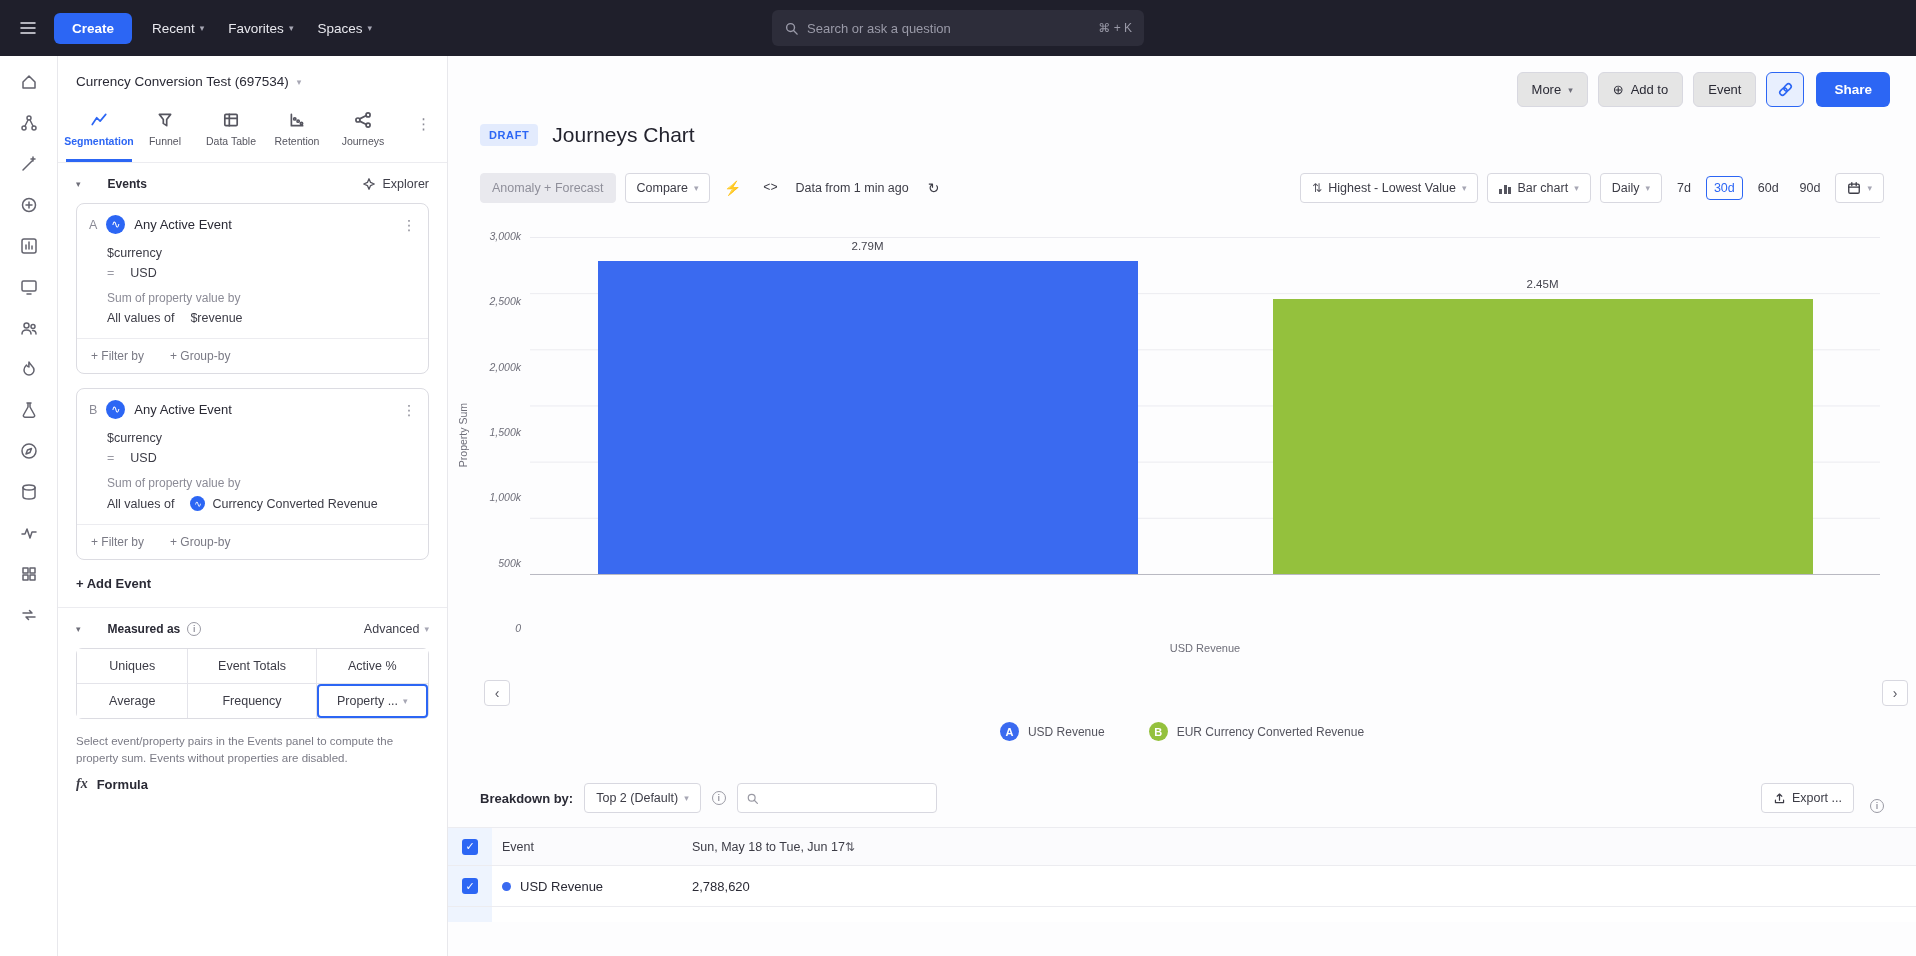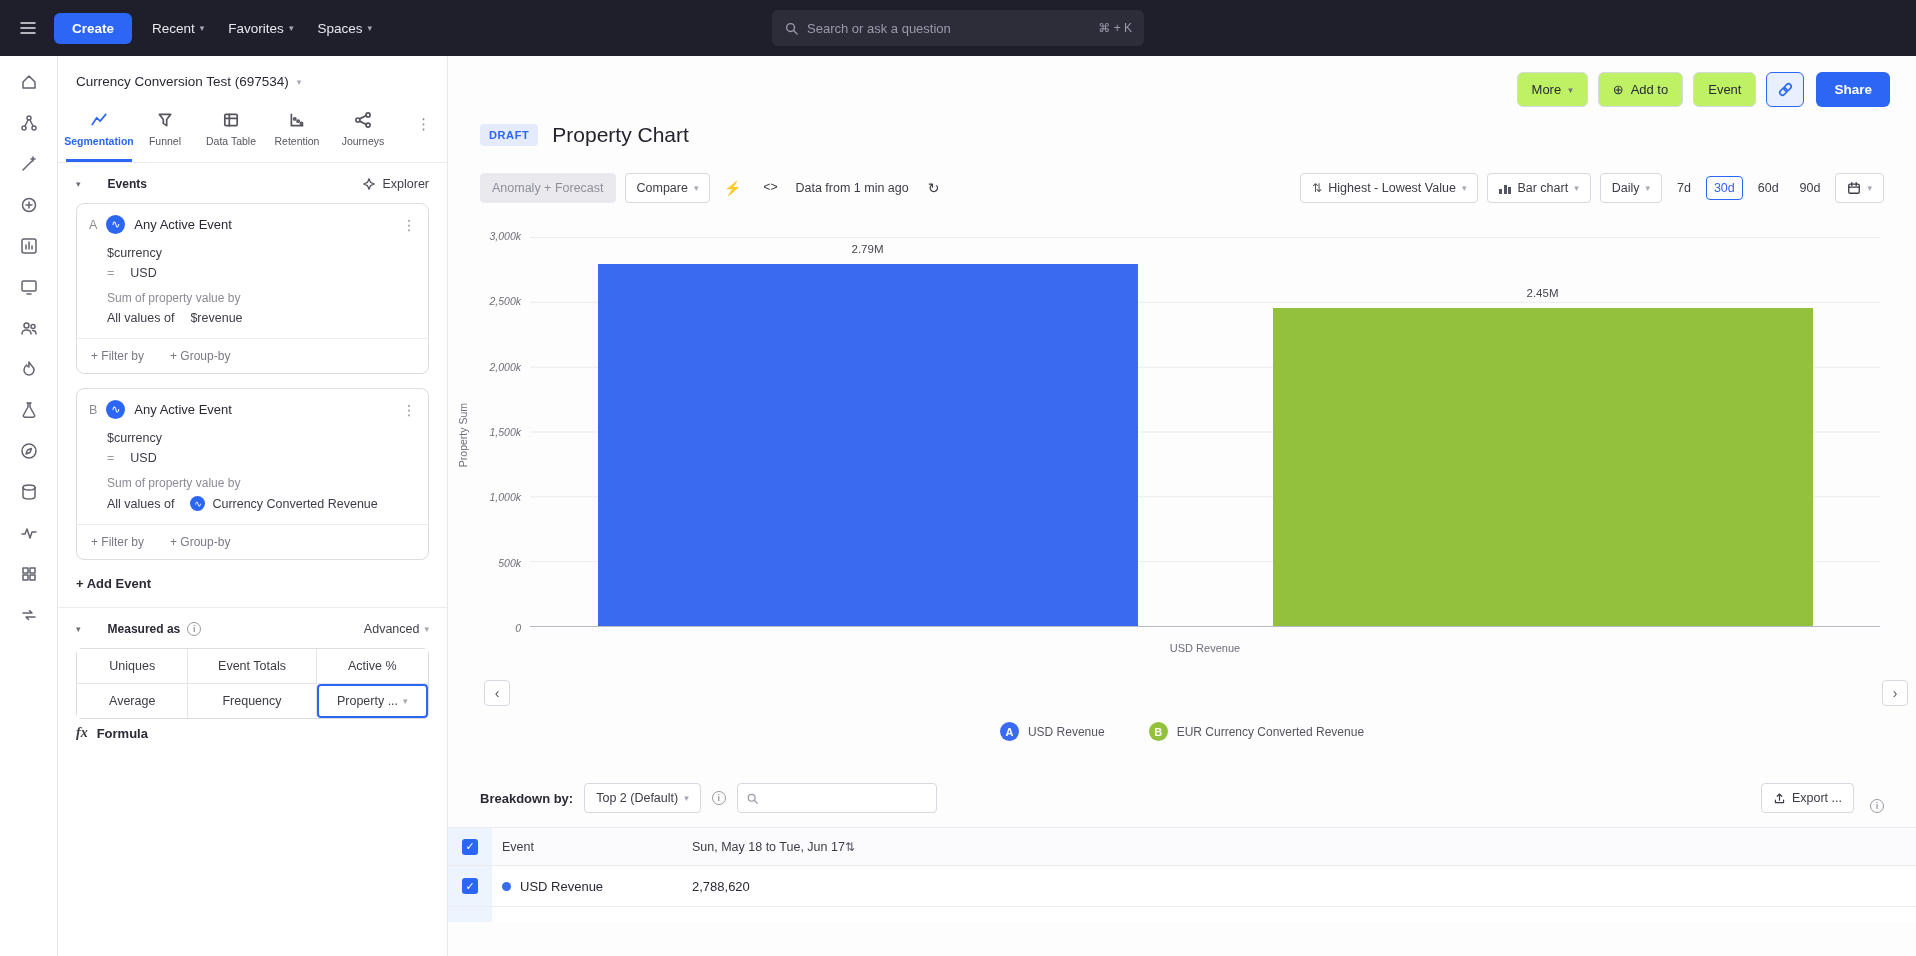--- a/index.html
+++ b/index.html
@@ -67,21 +67,21 @@
   .mg-cell:nth-child(n+4) { border-bottom:none; }
   .mg-cell.selected { box-shadow:inset 0 0 0 2px #2c66f4; border-radius:4px; font-weight:500; }
   .measure-help { margin:14px 18px 10px; font-size:11.5px; color:#7a7a85; line-height:1.45; }
   .formula-row { margin:6px 18px; display:flex; align-items:center; gap:9px; cursor:pointer; }
   .fx { font-family:"Liberation Serif", serif; font-style:italic; font-weight:700; font-size:14px; color:#3c3c46; }
   .formula-label { font-size:13px; font-weight:700; }
 
   
   .main { flex:1; background:#fdfdfe; display:flex; flex-direction:column; overflow:hidden; }
   .actions-row { display:flex; justify-content:flex-end; align-items:center; gap:10px; padding:16px 26px 0; }
-  .btn { height:35px; display:inline-flex; align-items:center; gap:7px; background:#bef264; border:1px solid #d8d8e0; border-radius:6px; padding:0 14px; font-size:13px; color:#2a2a35; cursor:pointer; font-family:inherit; }
+  .btn { height:35px; display:inline-flex; align-items:center; gap:7px; background:#e5e5e5; border:1px solid #d8d8e0; border-radius:6px; padding:0 14px; font-size:13px; color:#2a2a35; cursor:pointer; font-family:inherit; }
   .btn .chev { color:#6e6e79; }
   .btn-link { width:38px; height:35px; display:inline-flex; align-items:center; justify-content:center; border:1px solid #2c66f4; background:#e8effe; color:#2c66f4; border-radius:6px; cursor:pointer; margin-right:2px; }
   .btn-link svg { width:17px; height:17px; }
   .btn-share { height:35px; background:#2c66f4; color:#fff; border:none; border-radius:6px; padding:0 18px; font-size:13.5px; font-weight:600; cursor:pointer; font-family:inherit; }
 
   .title-row { display:flex; align-items:center; gap:14px; padding:16px 32px 0; }
   .draft-badge { background:#e3ebfd; color:#2c66f4; font-size:11px; font-weight:700; letter-spacing:.6px; padding:5px 9px; border-radius:4px; }
   .chart-title { font-size:21px; font-weight:500; color:#23232e; }
   .chart-desc { padding:9px 32px 0; font-size:13.5px; color:#9b9ba6; }
 
@@ -94,21 +94,21 @@
   .range { font-size:12.5px; color:#3c3c46; padding:5px 6px; cursor:pointer; }
   .range.selected { border:1.5px solid #2c66f4; color:#2c66f4; border-radius:4px; padding:4px 7px; font-weight:500; }
   .mini-bars { display:inline-flex; align-items:flex-end; gap:1.5px; height:11px; }
   .mini-bars i { width:3px; background:#55555f; display:block; }
 
   
   .chart-wrap { display:flex; margin-top:34px; padding-right:36px; }
   .ylab { width:30px; display:flex; align-items:center; justify-content:center; }
   .ylab span { writing-mode:vertical-rl; transform:rotate(180deg); font-size:10.5px; color:#6e6e79; }
   .yticks { width:52px; height:404px; margin-top:-7px; display:flex; flex-direction:column; justify-content:space-between; align-items:flex-end; padding-right:9px; font-size:10.5px; color:#6e6e79;font-style:italic; }
-  .plot { flex:1; height:390px; position:relative; border-bottom:1px solid #b9b9c2;
+  .plot { flex:1; height:338px; position:relative; border-bottom:1px solid #b9b9c2;
           background-image:linear-gradient(to bottom, #ebebf0 1px, transparent 1px);
           background-size:100% calc(100% / 6); display:flex;justify-content:center; }
   .slot { flex:1; display:flex; align-items:flex-end; justify-content:center; }
   .bar { width:80%; position:relative; cursor:pointer; }
   .bar-val { position:absolute; top:-21px; left:0; width:100%; text-align:center; font-size:11.5px; color:#44444e; }
   .xlabels { display:flex; margin-left:82px; padding-right:36px; margin-top:8px; }
   .xlabels .slot { font-size:11px; color:#6e6e79; justify-content:center; display:flex; }
 
   .pager-row { display:flex; justify-content:space-between; padding:0 8px 0 36px; margin-top:26px; }
   .pager { width:26px; height:26px; border:1px solid #d8d8e0; border-radius:4px; background:#fff; display:flex; align-items:center; justify-content:center; color:#55555f; font-size:14px; cursor:pointer; }
@@ -368,20 +368,21 @@
       <div class="mg-cell">Event Totals</div>
       <div class="mg-cell">Active %</div>
       <div class="mg-cell">Average</div>
       <div class="mg-cell">Frequency</div>
       <div class="mg-cell selected">
         <span>Property ...</span>
         <span class="chev">▾</span>
       </div>
     </div>
 
+    <p class="measure-help">Select event/property pairs in the Events panel to compute the property sum. Events without properties are disabled.</p>
 
     <div class="formula-row">
       <span class="fx">fx</span>
       <span class="formula-label">Formula</span>
     </div>
   </aside>
 
   <main class="main">
 
     <div class="actions-row">
@@ -400,21 +401,21 @@
               <rect x="1.5" y="5.5" width="7.5" height="5" rx="2.5"></rect>
               <rect x="7" y="5.5" width="7.5" height="5" rx="2.5"></rect>
             </g>
           </svg>
       </span>
       <button class="btn-share">Share</button>
     </div>
 
     <div class="title-row">
       <span class="draft-badge">DRAFT</span>
-      <span class="chart-title">Property Chart</span>
+      <span class="chart-title">Journeys Chart</span>
     </div>
 
     <div class="toolbar">
       <button class="tb-btn disabled">Anomaly + Forecast</button>
       <button class="tb-btn">
         <span>Compare</span>
         <span class="chev">▾</span>
       </button>
       <span class="tb-icon">⚡</span>
       <span class="tb-icon" style="font-family:'Liberation Mono',monospace;font-size:12px">&lt;&gt;</span>

